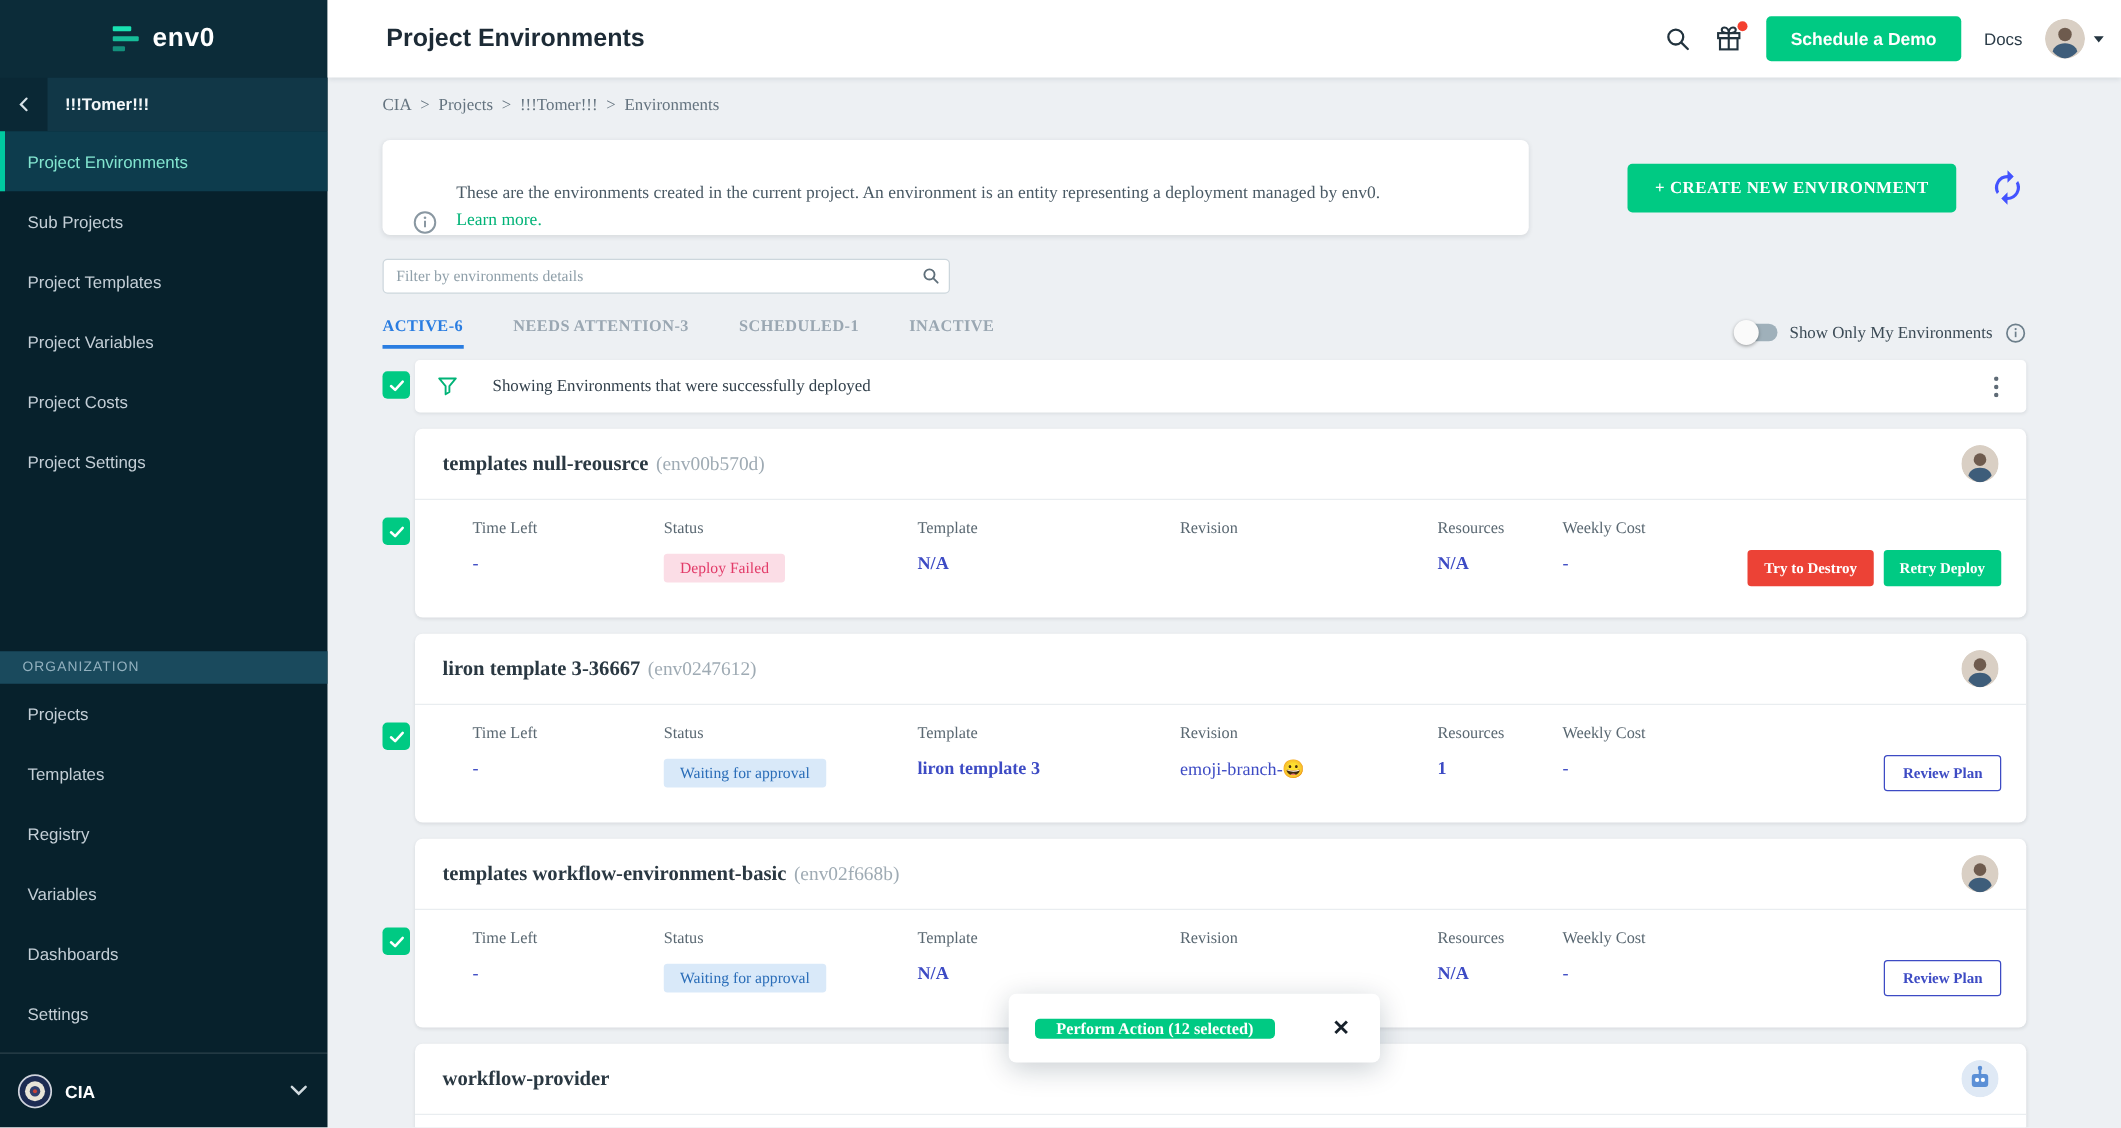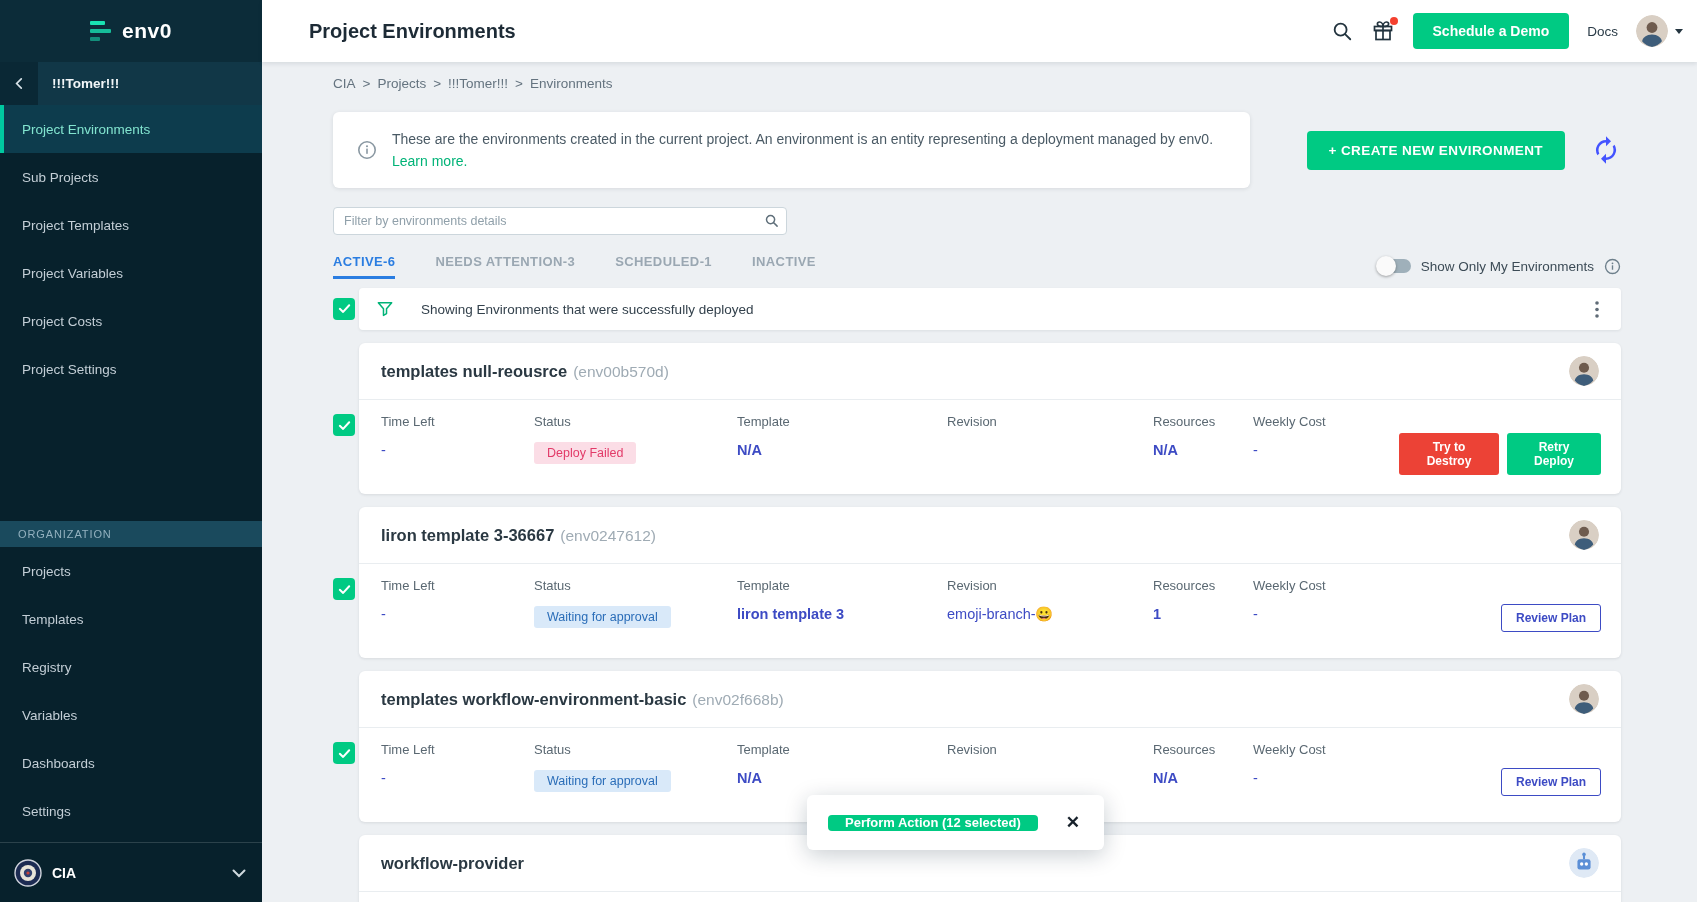--- a/index.html
+++ b/index.html
@@ -27,26 +27,26 @@
   .topbar-right { margin-left:auto; display:flex; align-items:center; gap:18px; }
   .icon-btn { position:relative; display:inline-flex; cursor:pointer; }
   .gift-badge { position:absolute; top:-2px; right:-3px; width:8px; height:8px; border-radius:50%; background:#f4402f; }
   .btn-demo { height:36px; background:#00ca83; border:none; border-radius:4px; color:#fff; font-size:14px; font-weight:700; padding:0 20px; cursor:pointer; font-family:inherit; }
   .docs { font-size:13.5px; color:#2a3b47; cursor:pointer; }
   .avatar-menu { display:flex; align-items:center; gap:7px; cursor:pointer; }
   .avatar { width:32px; height:32px; border-radius:50%; overflow:hidden; display:inline-flex; flex:none; }
   .caret { width:0; height:0; border-left:4.5px solid transparent; border-right:4.5px solid transparent; border-top:5px solid #243540; }
 
   
-  .content { grid-column:2; overflow:hidden; position:relative; padding:14px 76px 0 71px; }
+  .content { grid-column:2; overflow:hidden; position:relative; padding:14px 76px 0 44px;font-family:Liberation Serif, serif; }
   .breadcrumb { font-size:13.5px; color:#64737f; height:20px; }
   .breadcrumb .sep { margin:0 7px; }
 
   .info-row { display:flex; align-items:center; margin-top:16px; }
-  .info-card { width:917px; height:76px; background:#fff; border-radius:6px; box-shadow:0 1px 4px rgba(16,30,40,.10); display:flex; align-items:center; padding:0 24px; }
+  .info-card { width:917px; height:76px; background:#fff; border-radius:6px; box-shadow:0 1px 4px rgba(16,30,40,.10); display:flex; align-items:flex-end; padding:0 24px; }
   .info-card .txt { margin-left:15px; font-size:14px; color:#4a5a65; line-height:22px; }
   .learn-more { color:#00b377; cursor:pointer; }
   .create-group { margin-left:auto; display:flex; align-items:center; }
   .btn-create { height:39px; background:#00ca83; border:none; border-radius:4px; color:#fff; font-size:13.5px; font-weight:700; letter-spacing:.4px; padding:0 22px; cursor:pointer; font-family:inherit; }
   .refresh { margin-left:26px; display:inline-flex; cursor:pointer; }
 
   .filter-wrap { position:relative; width:454px; margin-top:19px; }
   .filter-wrap input { width:100%; height:28px; border:1px solid #ccd6dc; border-radius:4px; padding:0 32px 0 10px; font-size:12.5px; font-family:inherit; color:#39434b; background:#fff; }
   .filter-wrap input::placeholder { color:#90a0aa; }
   .filter-wrap .search-sm { position:absolute; right:8px; top:6px; }
@@ -69,21 +69,21 @@
   .status-bar .stxt { font-size:13.5px; color:#33414c; }
   .kebab { margin-left:auto; cursor:pointer; display:inline-flex; padding:4px; }
 
   .card-row { margin-top:13px; align-items:flex-start; }
   .card-row .cb-col { margin-top:71px; }
   .env-card { flex:1; background:#fff; border-radius:6px; box-shadow:0 1px 3px rgba(16,30,40,.10); }
   .env-header { height:57px; display:flex; align-items:center; padding:0 22px; border-bottom:1px solid #e9edf0; }
   .env-title { font-size:16.5px; font-weight:700; color:#2a3842; }
   .env-id { color:#9fabb4; font-weight:400; font-size:15.5px; margin-left:6px; }
   .env-header .avatar { margin-left:auto; width:30px; height:30px; }
-  .env-body { display:flex; padding:14px 16px 0 22px; height:94px; }
+  .env-body { display:flex; padding:14px 16px 0 22px; height:94px;margin-left:24px; }
   .col { flex:none; }
   .c1{width:153px}.c2{width:203px}.c3{width:210px}.c4{width:206px}.c5{width:100px}.c6{width:146px}
   .col-label { font-size:13px; color:#5a6872; }
   .col-value { margin-top:13px; font-size:14.5px; color:#2a3842; }
   .val-link { color:#3d4bc4; cursor:pointer; }
   .val-strong { font-weight:700; }
   .dash { color:#3d4bc4; }
   .pill { display:inline-block; padding:4px 13px; border-radius:3px; font-size:12.5px; font-weight:500; }
   .pill-failed { background:#fbdde6; color:#e23a68; }
   .pill-waiting { background:#d9e9f9; color:#2a6db8; }

